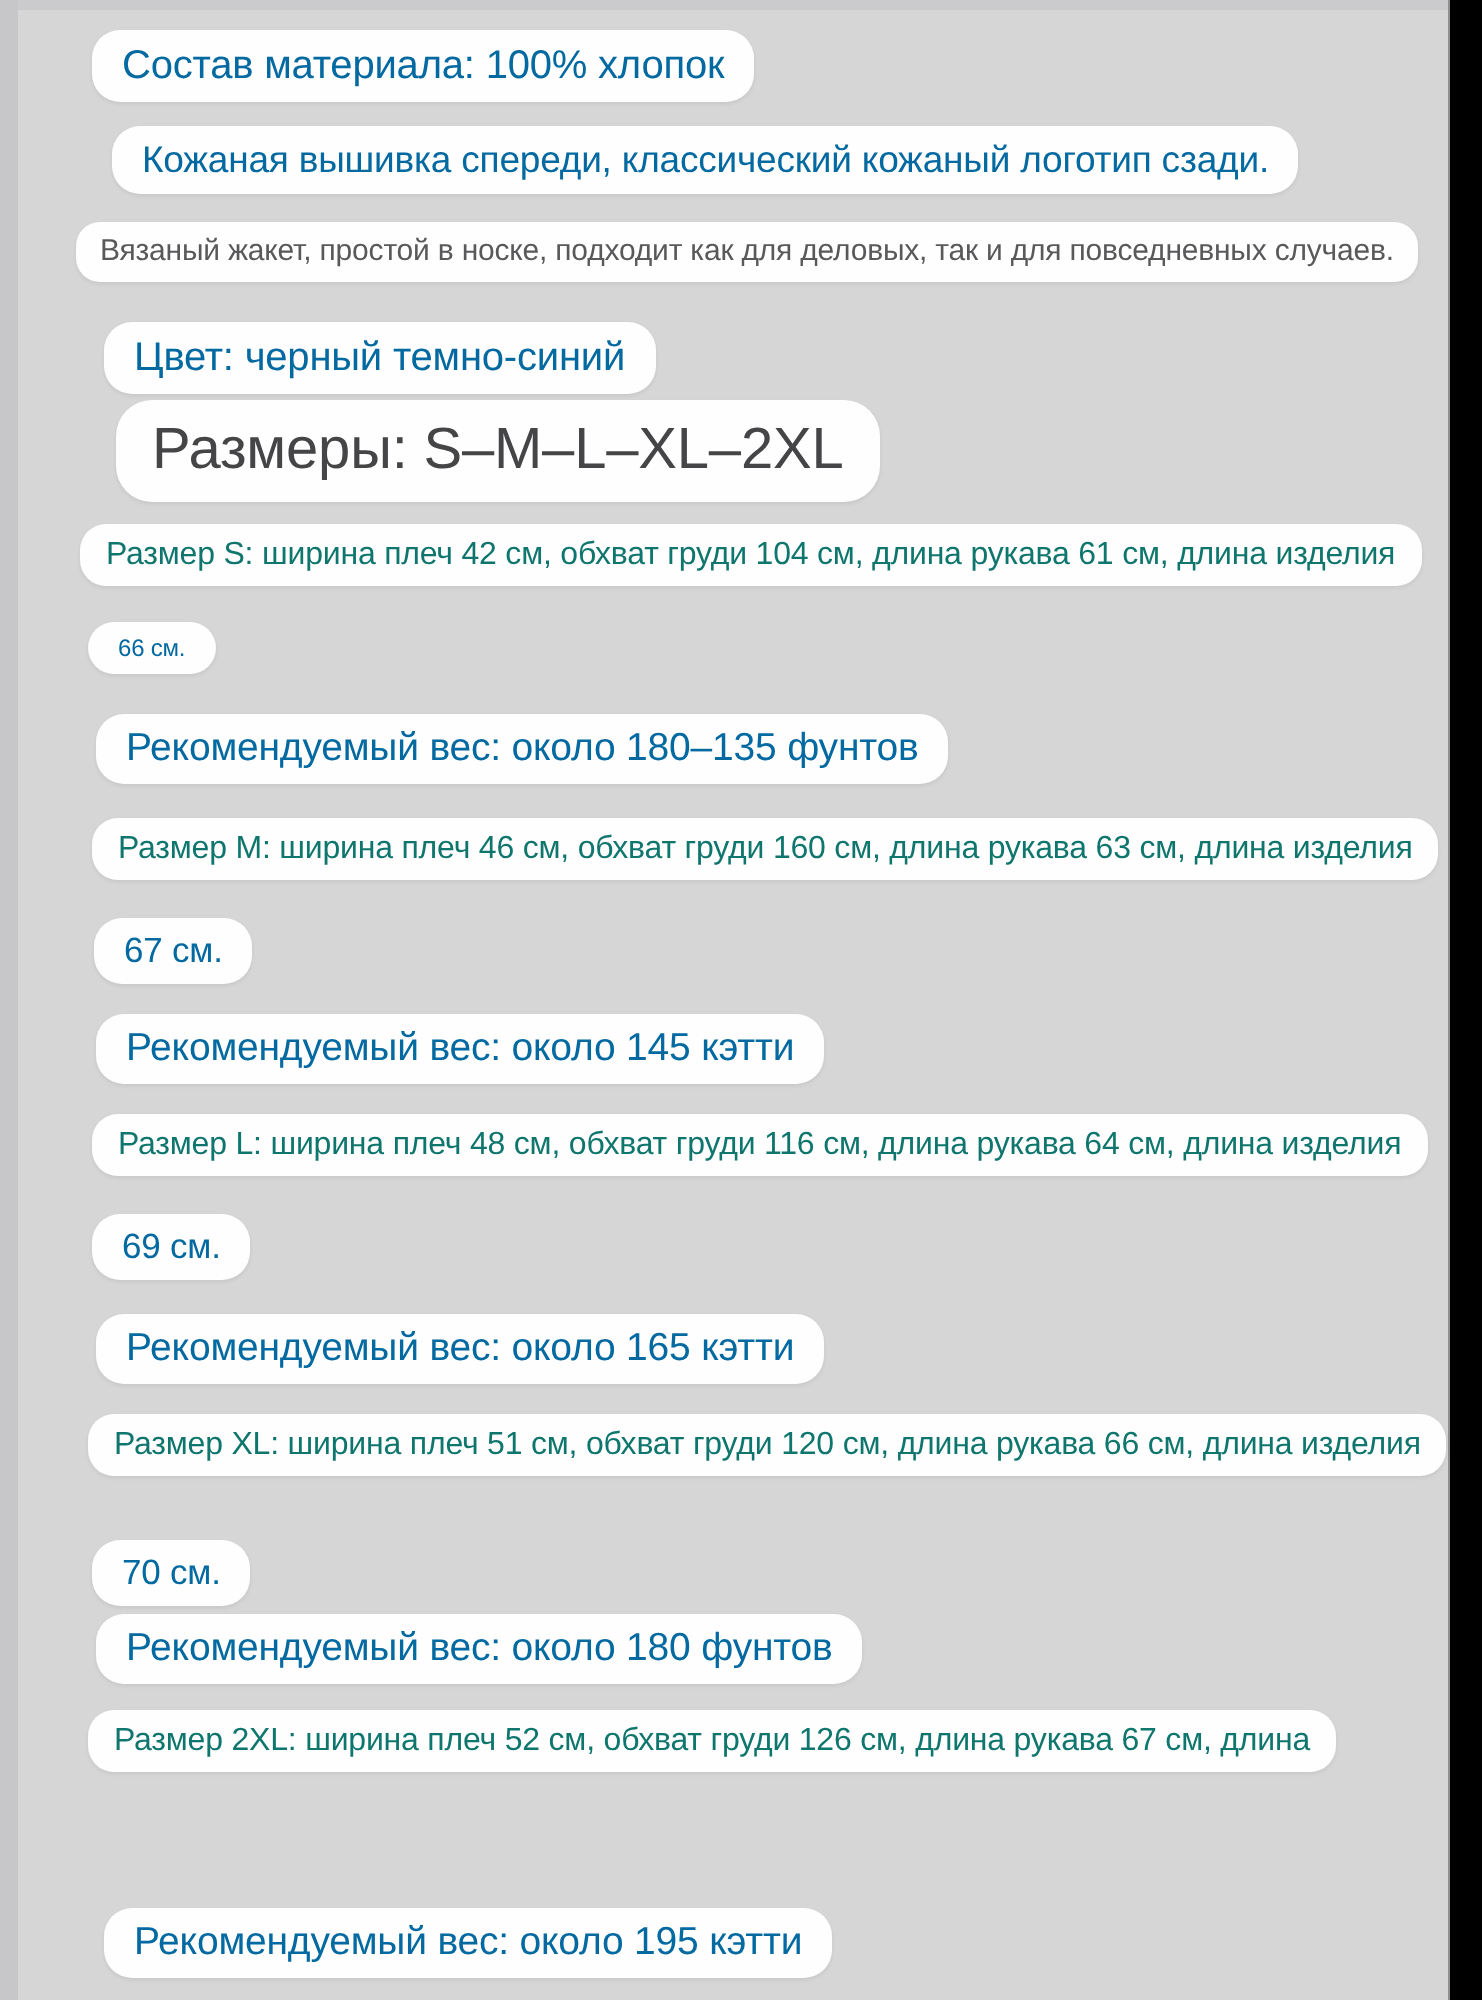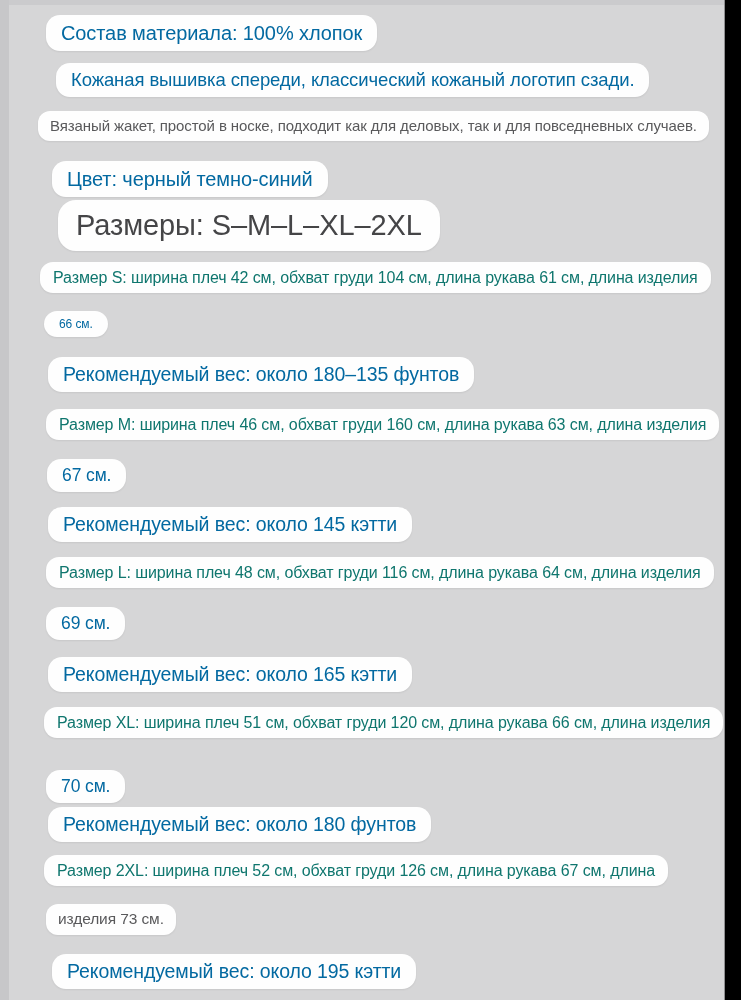--- a/index.html
+++ b/index.html
@@ -85,15 +85,14 @@
     <div class="pill detail" style="top: 409px; left: 46px; font-size: 16px;">Размер M: ширина плеч 46 см, обхват груди 160 см, длина рукава 63 см, длина изделия</div>
     <div class="pill md" style="top: 459px; left: 47px; font-size: 17.5px;">67 см.</div>
     <div class="pill lg" style="top: 507px; left: 48px; font-size: 19.5px;">Рекомендуемый вес: около 145 кэтти</div>
     <div class="pill detail" style="top: 557px; left: 46px; font-size: 16px;">Размер L: ширина плеч 48 см, обхват груди 116 см, длина рукава 64 см, длина изделия</div>
     <div class="pill md" style="top: 607px; left: 46px; font-size: 17.5px; text-align: center;">69 см.</div>
     <div class="pill lg" style="top: 657px; left: 48px; font-size: 19.5px;">Рекомендуемый вес: около 165 кэтти</div>
     <div class="pill detail" style="top: 707px; left: 44px; font-size: 16px;">Размер XL: ширина плеч 51 см, обхват груди 120 см, длина рукава 66 см, длина изделия</div>
     <div class="pill md" style="top: 757px; left: 46px; font-size: 17.5px; margin-top: 13px;">70 см.</div>
     <div class="pill lg" style="top: 807px; left: 48px; font-size: 19.5px;">Рекомендуемый вес: около 180 фунтов</div>
     <div class="pill detail" style="top: 855px; left: 44px; font-size: 16px;">Размер 2XL: ширина плеч 52 см, обхват груди 126 см, длина рукава 67 см, длина</div>
-    <div class="pill small" style="top: 904px; left: 46px; font-size: 15.5px;">изделия 73 см.</div>
     <div class="pill lg" style="top: 954px; left: 52px; font-size: 19.5px;">Рекомендуемый вес: около 195 кэтти</div>
   </div>
 
 </body></html>

